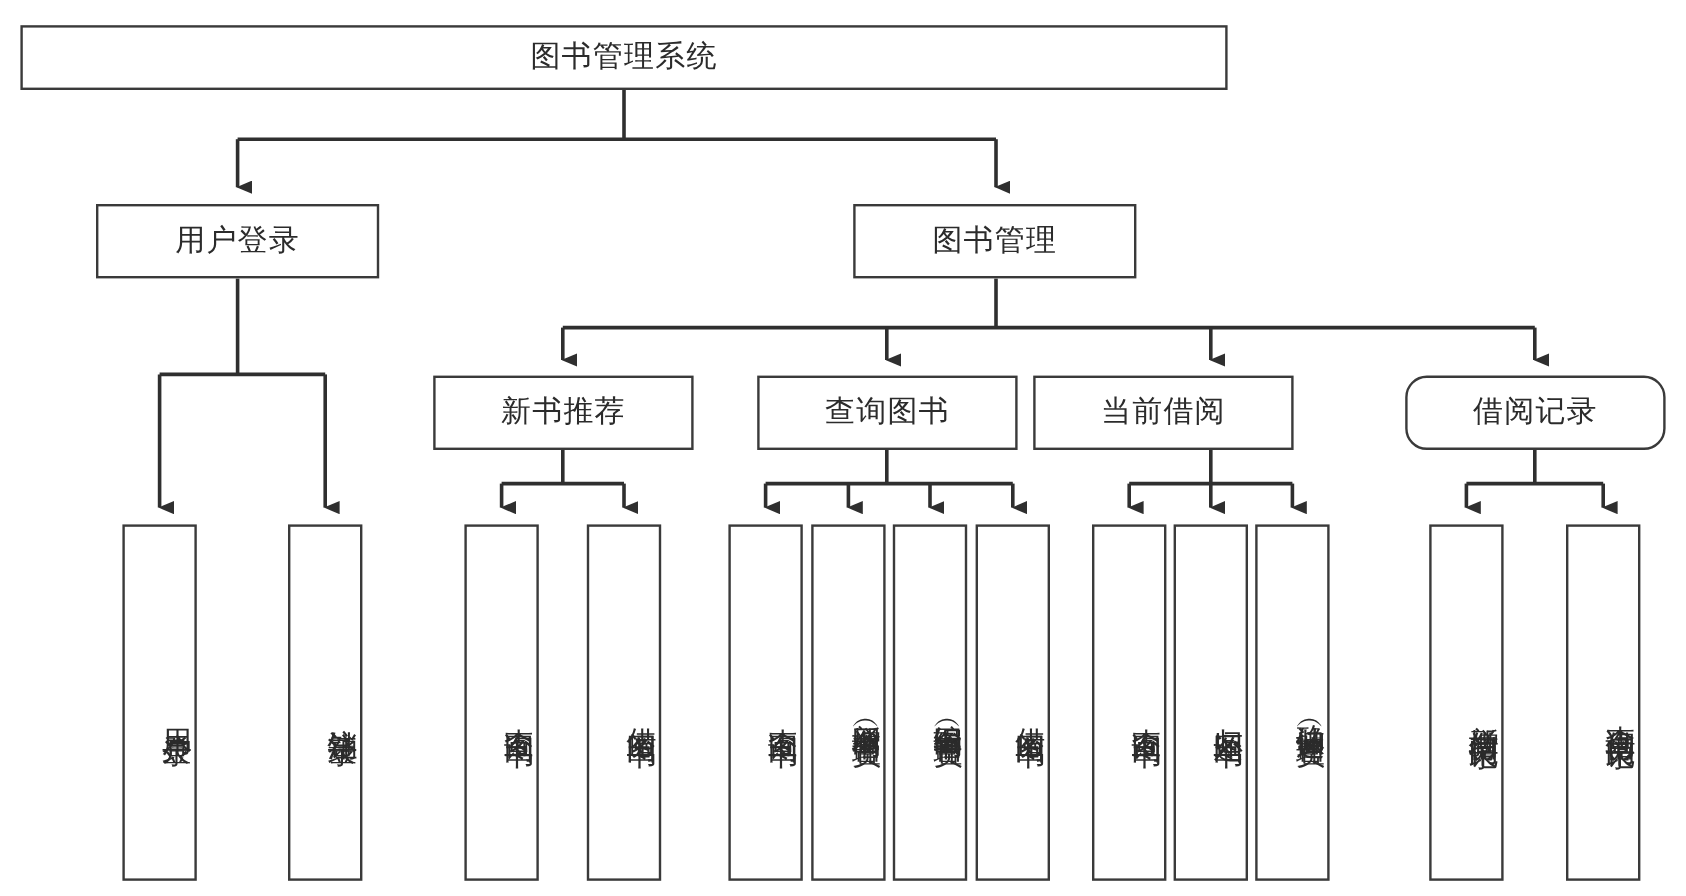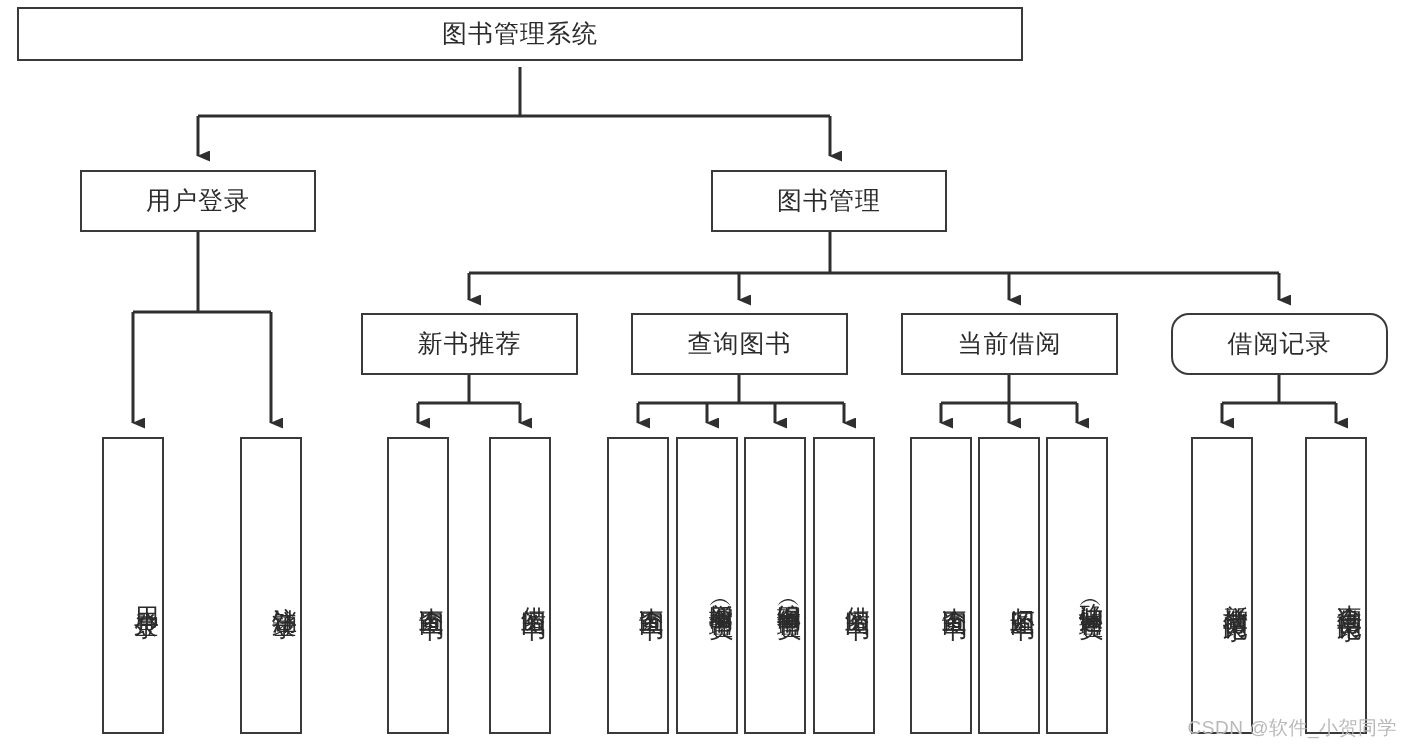--- a/index.html
+++ b/index.html
@@ -100,41 +100,41 @@
       <path d="M1009,403 L1009,423" marker-end="url(#arrowdown)"></path>
       <path d="M1077,403 L1077,423" marker-end="url(#arrowdown)"></path>
 
       <path d="M1279,375 L1279,403"></path>
       <path d="M1222,403 L1336,403"></path>
       <path d="M1222,403 L1222,423" marker-end="url(#arrowdown)"></path>
       <path d="M1336,403 L1336,423" marker-end="url(#arrowdown)"></path>
     </g>
   </svg>
 
-  <div class="node node-h node-root" style="left:17px;top:7px;width:1006px;height:54px;align-items:center;">
+  <div class="node node-h node-root" style="left:17px;top:21px;width:1006px;height:54px;align-items:center;">
     <span>图书管理系统</span>
   </div>
 
   <div class="node node-h" style="left:80px;top:170px;width:236px;height:62px;">
     <span>用户登录</span>
   </div>
 
   <div class="node node-h" style="left:361px;top:313px;width:217px;height:62px;">
     <span>新书推荐</span>
   </div>
 
   <div class="node node-h" style="left:711px;top:170px;width:236px;height:62px;">
     <span>图书管理</span>
   </div>
 
   <div class="node node-h" style="left:631px;top:313px;width:217px;height:62px;">
     <span>查询图书</span>
   </div>
 
-  <div class="node node-h" style="left:901px;top:313px;width:217px;height:62px;">
+  <div class="node node-h" style="left:861px;top:313px;width:217px;height:62px;">
     <span>当前借阅</span>
   </div>
 
   <div class="node node-h" style="left:1171px;top:313px;width:217px;height:62px;border-radius:18px;">
     <span>借阅记录</span>
   </div>
 
   <div class="node node-v" style="left:102px;top:437px;width:62px;height:297px;">
     <span>用户登录</span>
   </div>
@@ -180,15 +180,14 @@
   </div>
 
   <div class="node node-v" style="left:1191px;top:437px;width:62px;height:297px;">
     <span>新增借阅记录</span>
   </div>
 
   <div class="node node-v" style="left:1305px;top:437px;width:62px;height:297px;">
     <span>查询借阅记录</span>
   </div>
 
-  <div class="watermark">CSDN @软件_小贺同学</div>
 
 </div>
 
 </body></html>

